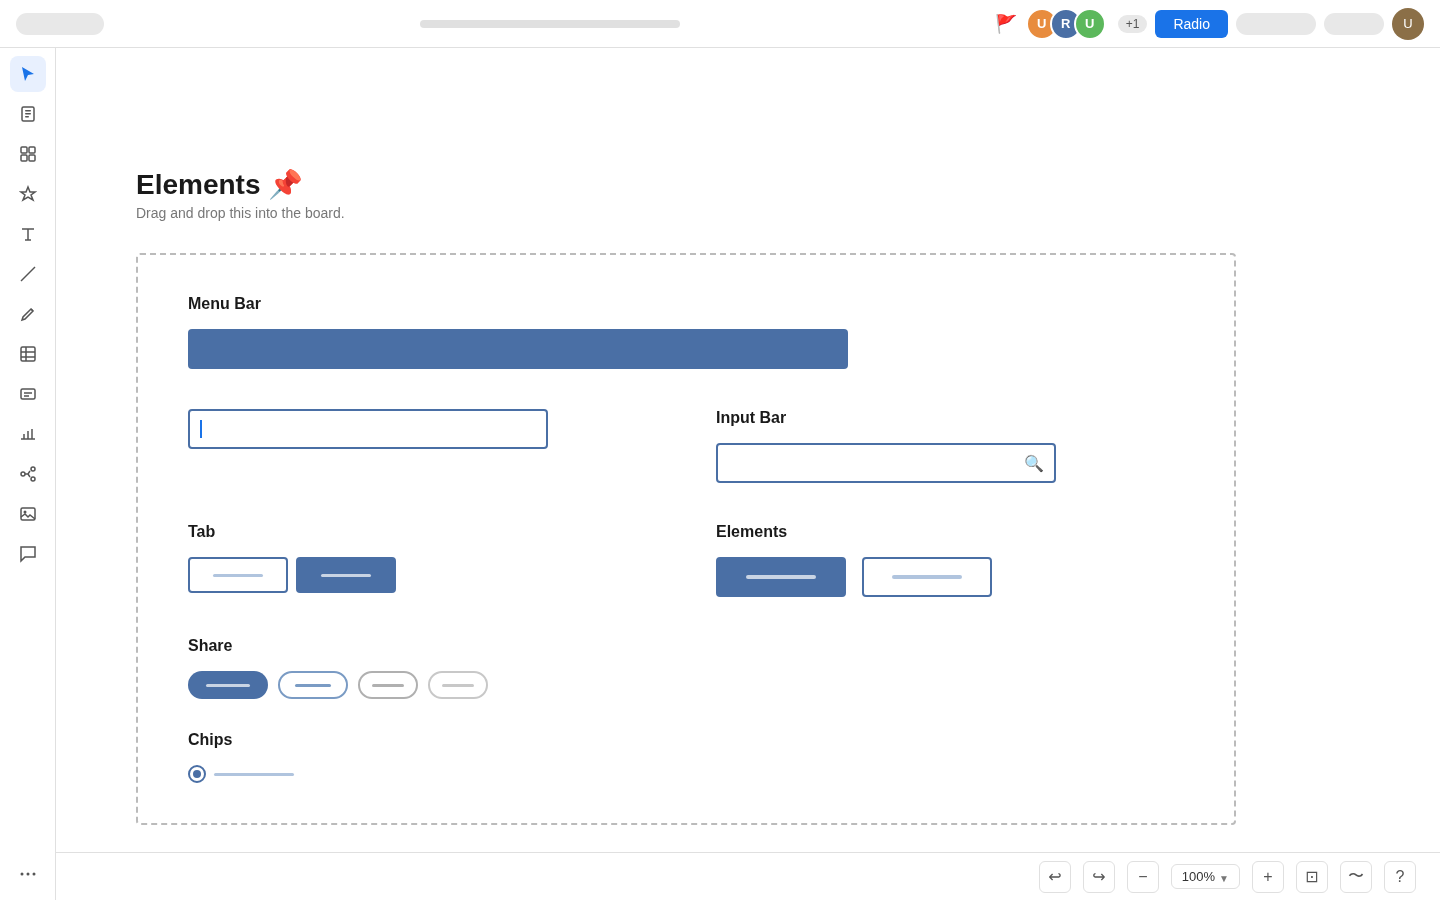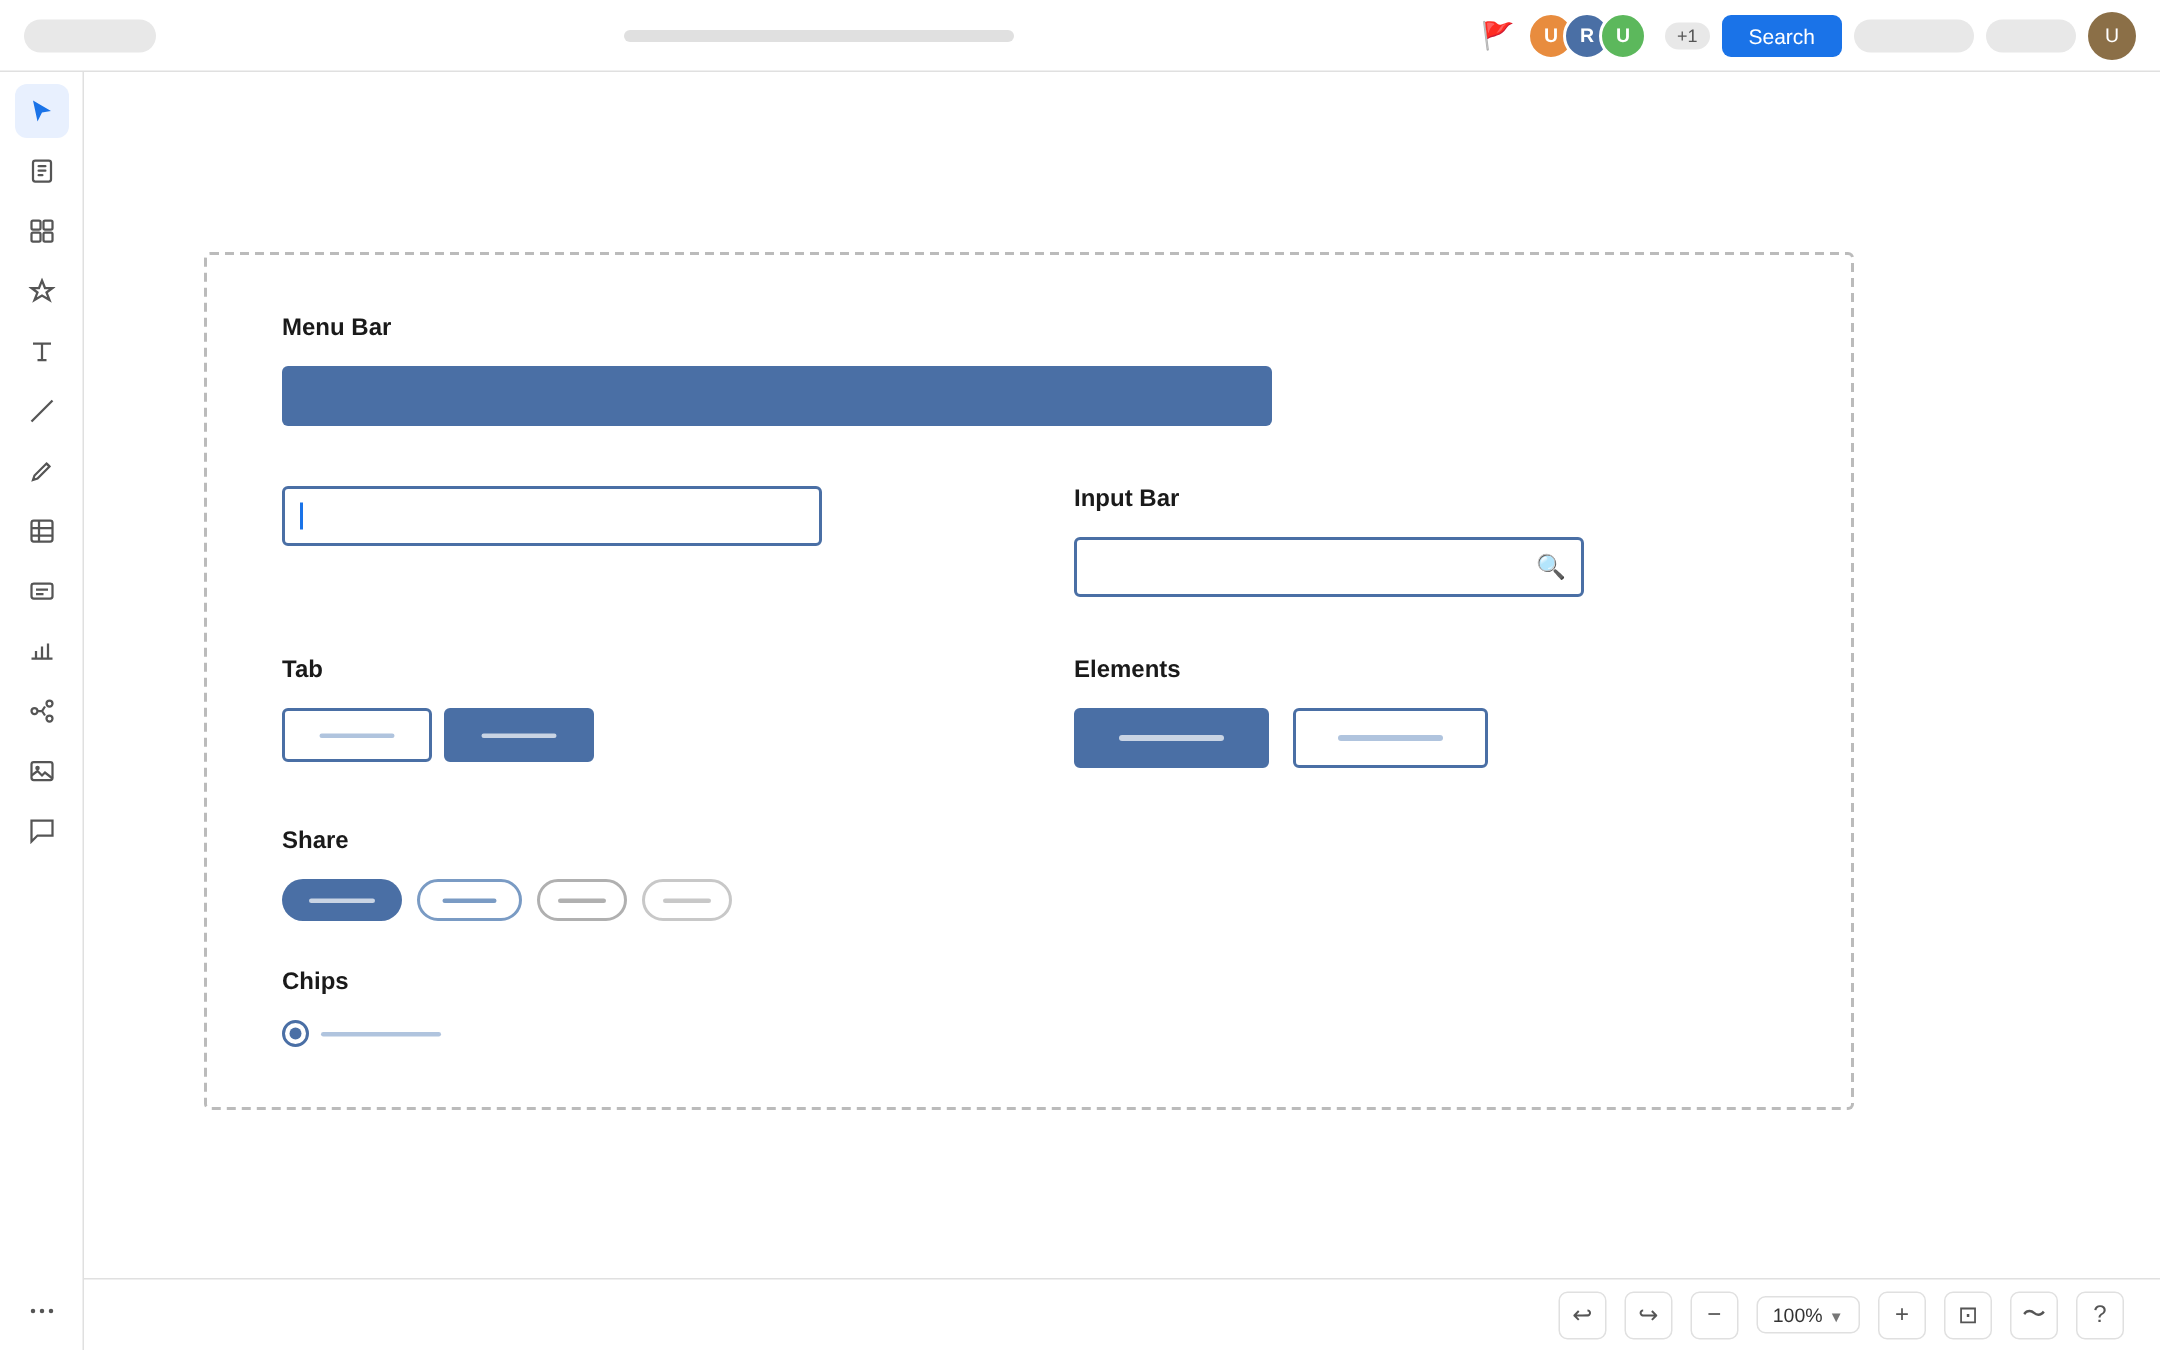--- a/index.html
+++ b/index.html
@@ -240,21 +240,21 @@
   <div class="top-bar-right">
 
     <span style="font-size:18px;">🚩</span>
 
     <div class="avatar-group">
       <div class="avatar" style="background:#e88c3e;">U</div>
       <div class="avatar" style="background:#4a6fa5;">R</div>
       <div class="avatar" style="background:#5cb85c;">U</div>
     </div>
     <span class="plus-badge">+1</span>
-    <button class="share-btn">Search</button>
+    <button class="share-btn">Radio</button>
     <div class="top-bar-pill2"></div>
     <div class="top-bar-pill3"></div>
     <div class="user-avatar">U</div>
   </div>
 </div>
 
 <div class="right-toolbar">
   <div class="toolbar-icon">
     <svg width="18" height="18" viewBox="0 0 18 18" fill="none">
         <rect x="2" y="2" width="14" height="14" rx="2" stroke="#555" stroke-width="1.5" fill="none"></rect>
@@ -377,20 +377,24 @@
         <circle cx="3" cy="2" r="1.5" fill="#555"></circle>
         <circle cx="9" cy="2" r="1.5" fill="#555"></circle>
         <circle cx="15" cy="2" r="1.5" fill="#555"></circle>
       </svg>
   </div>
 </div>
 
 <div class="main-canvas">
   <div class="canvas-content">
 
+    <div class="page-title">
+      <span>Elements 📌</span>
+    </div>
+    <div class="page-subtitle">Drag and drop this into the board.</div>
 
     <div class="dashed-area">
 
       <div class="section-title">Menu Bar</div>
       <div class="menu-bar-demo"></div>
 
       <div class="two-col">
         <div class="col">
           <div class="text-input-demo">
             <span class="text-input-cursor"></span>

